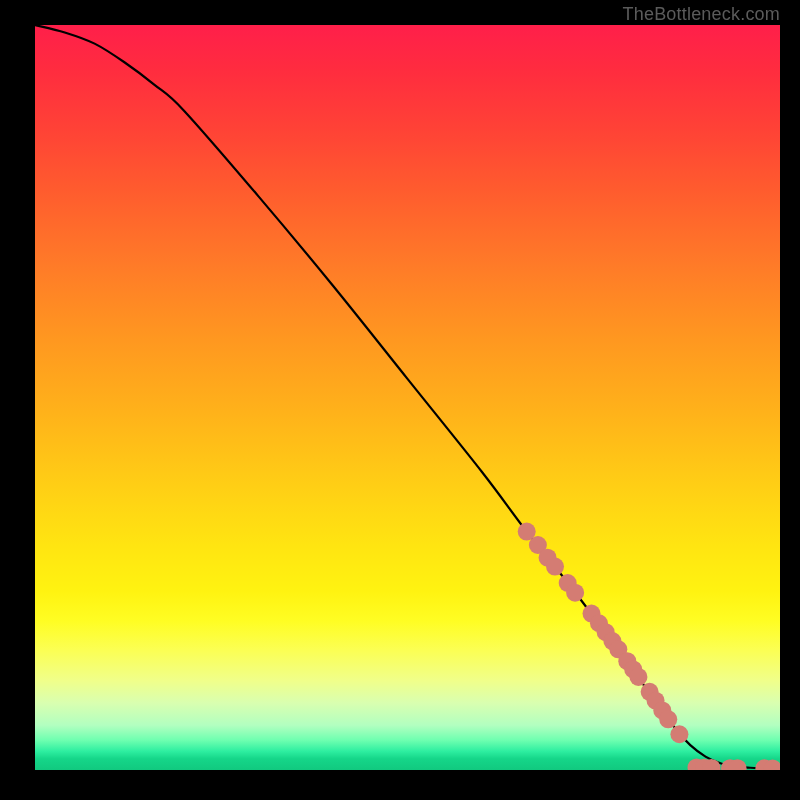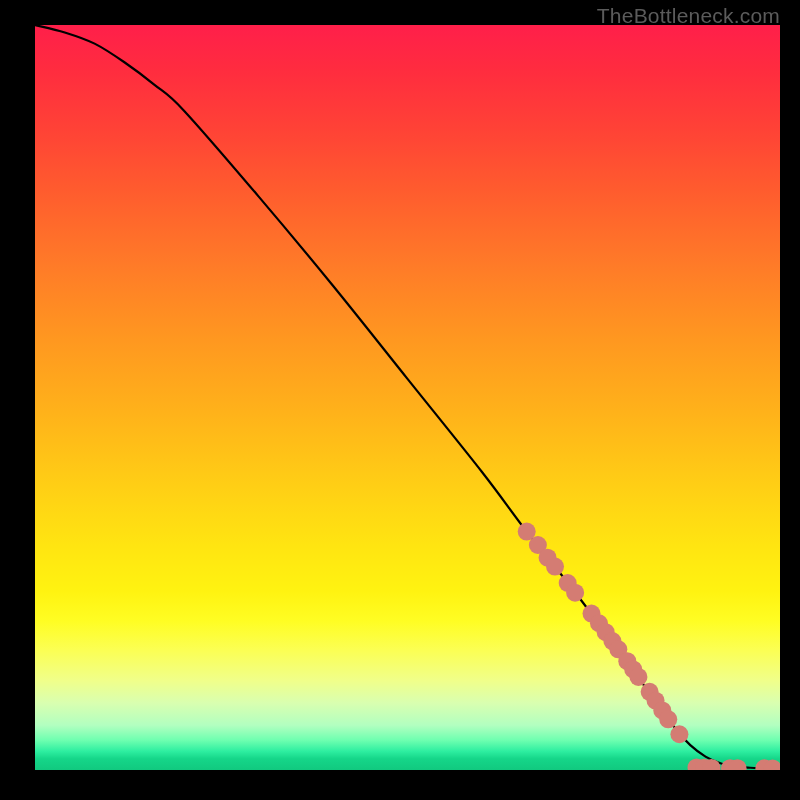--- a/index.html
+++ b/index.html
@@ -45,21 +45,21 @@
       #2deea0 97.5%,
       #15d689 98.5%,
       #11c97f 100%
     );
   }
   .attribution {
     position: absolute;
     top: 4px;
     right: 20px;
     color: #5b5b5b;
-    font-size: 21px;
+    font-size: 18px;
     font-weight: 500;
     letter-spacing: 0.2px;
   }
   svg.curve-layer {
     position: absolute;
     left: 0;
     top: 0;
     width: 745px;
     height: 745px;
   }

